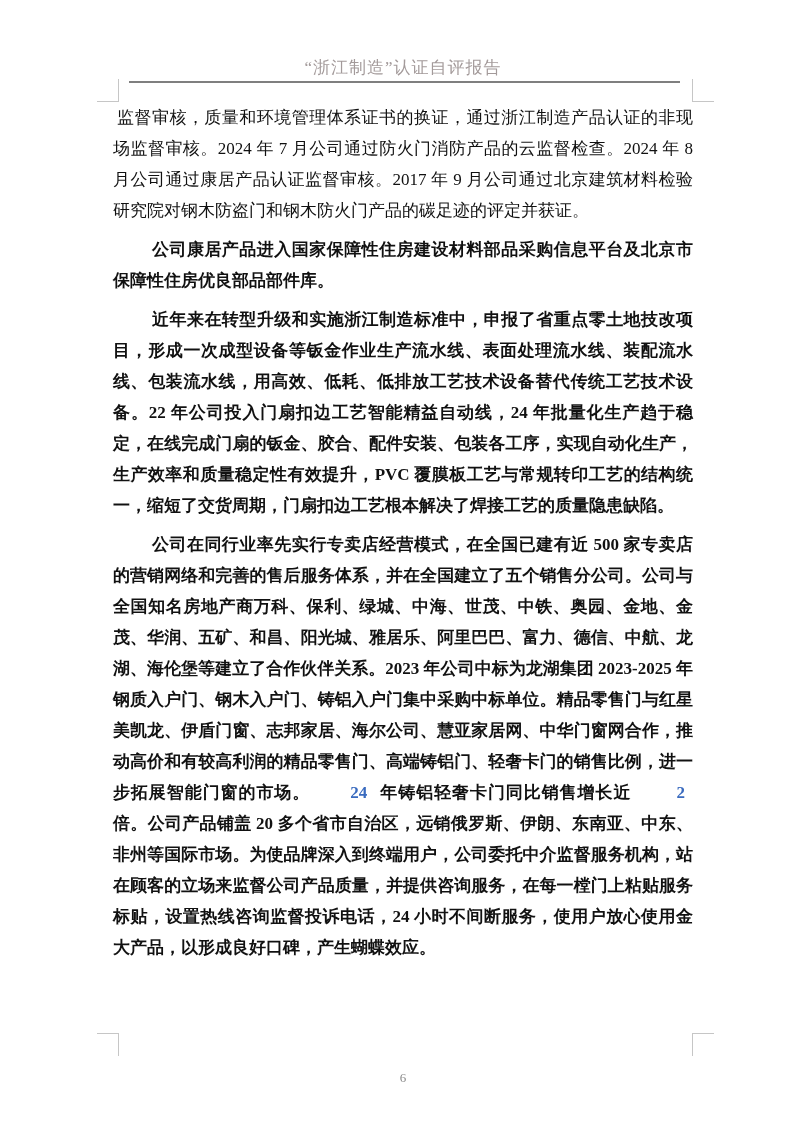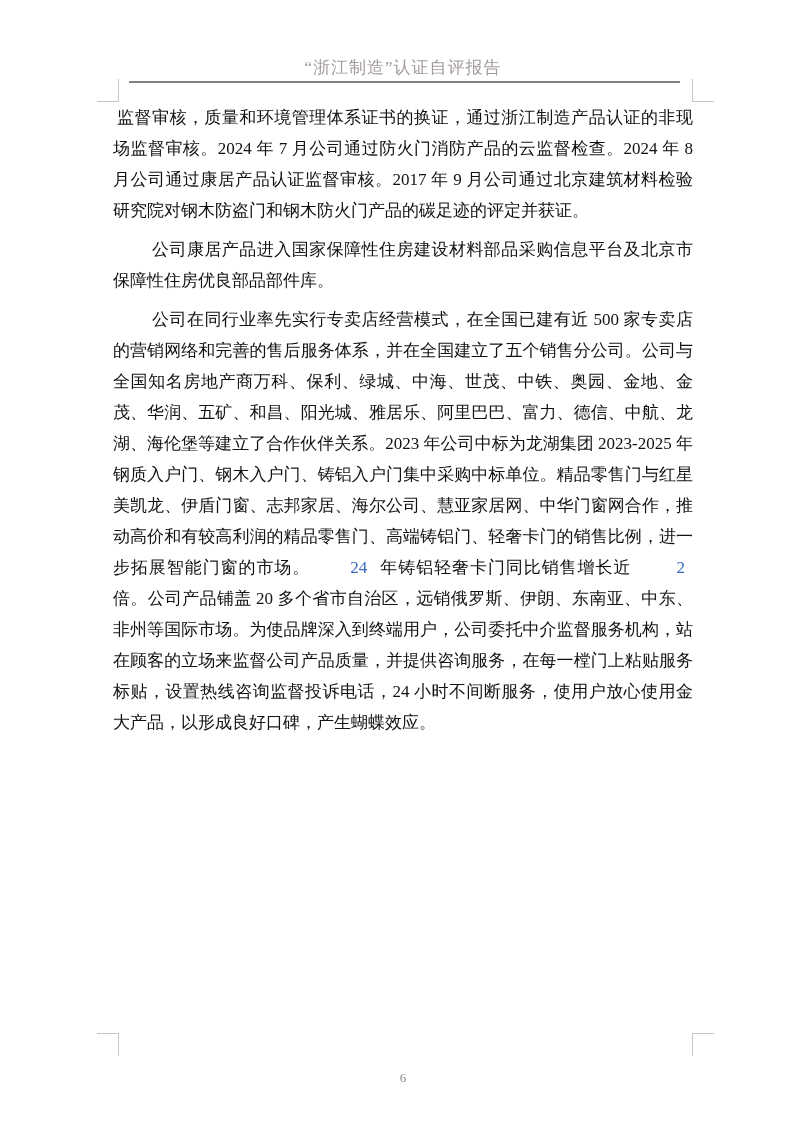--- a/index.html
+++ b/index.html
@@ -35,21 +35,21 @@
   .crop.tr{left:684px;top:71px;border-left:1px solid var(--crop-mark);border-bottom:1px solid var(--crop-mark);}
   .crop.bl{left:89px;top:1025px;border-right:1px solid var(--crop-mark);border-top:1px solid var(--crop-mark);}
   .crop.br{left:684px;top:1025px;border-left:1px solid var(--crop-mark);border-top:1px solid var(--crop-mark);}
   .doc-body{
     position:absolute;left:97px;top:86px;width:596px;
     font-size:17px;line-height:31px;
     color:var(--body-text);
     text-align:justify;
   }
   .para{margin:0;}
-  .para.indent{text-indent:35px;}
+  .para.indent{text-indent:35px;font-weight:bold;}
   .blue{color:var(--highlight-blue);margin-left:32px;}
   .footer{
     position:absolute;top:1058px;left:0;width:100%;
     text-align:center;
     font-size:13px;
     color:var(--footer-text);
     font-family:"Liberation Serif","DejaVu Serif",serif;
   }
 </style>
 </head>
@@ -61,20 +61,21 @@
   <div class="header-rule"></div>
 
   <div class="crop tl"></div>
   <div class="crop tr"></div>
   <div class="crop bl"></div>
   <div class="crop br"></div>
 
   <div class="doc-body">
       <p class="para"><span class="">监督审核，质量和环境管理体系证书的换证，通过浙江制造产品认证的非现场监督审核。2024 年 7 月公司通过防火门消防产品的云监督检查。2024 年 8 月公司通过康居产品认证监督审核。2017 年 9 月公司通过北京建筑材料检验研究院对钢木防盗门和钢木防火门产品的碳足迹的评定并获证。</span></p>
       <p class="para indent"><span class="">公司康居产品进入国家保障性住房建设材料部品采购信息平台及北京市保障性住房优良部品部件库。</span></p>
+      <p class="para indent"><span class="">近年来在转型升级和实施浙江制造标准中，申报了省重点零土地技改项目，形成一次成型设备等钣金作业生产流水线、表面处理流水线、装配流水线、包装流水线，用高效、低耗、低排放工艺技术设备替代传统工艺技术设备。22 年公司投入门扇扣边工艺智能精益自动线，24 年批量化生产趋于稳定，在线完成门扇的钣金、胶合、配件安装、包装各工序，实现自动化生产，生产效率和质量稳定性有效提升，PVC 覆膜板工艺与常规转印工艺的结构统一，缩短了交货周期，门扇扣边工艺根本解决了焊接工艺的质量隐患缺陷。</span></p>
       <p class="para indent"><span class="">公司在同行业率先实行专卖店经营模式，在全国已建有近 500 家专卖店的营销网络和完善的售后服务体系，并在全国建立了五个销售分公司。公司与全国知名房地产商万科、保利、绿城、中海、世茂、中铁、奥园、金地、金茂、华润、五矿、和昌、阳光城、雅居乐、阿里巴巴、富力、德信、中航、龙湖、海伦堡等建立了合作伙伴关系。2023 年公司中标为龙湖集团 2023-2025 年钢质入户门、钢木入户门、铸铝入户门集中采购中标单位。精品零售门与红星美凯龙、伊盾门窗、志邦家居、海尔公司、慧亚家居网、中华门窗网合作，推动高价和有较高利润的精品零售门、高端铸铝门、轻奢卡门的销售比例，进一步拓展智能门窗的市场。</span><span class="blue">24</span><span class=""> 年铸铝轻奢卡门同比销售增长近 </span><span class="blue">2</span><span class=""> 倍。公司产品铺盖 20 多个省市自治区，远销俄罗斯、伊朗、东南亚、中东、非州等国际市场。为使品牌深入到终端用户，公司委托中介监督服务机构，站在顾客的立场来监督公司产品质量，并提供咨询服务，在每一樘门上粘贴服务标贴，设置热线咨询监督投诉电话，24 小时不间断服务，使用户放心使用金大产品，以形成良好口碑，产生蝴蝶效应。</span></p>
     </div>
 
   <div class="footer">
     <span>6</span>
   </div>
 
 </div>
 
 </body></html>

